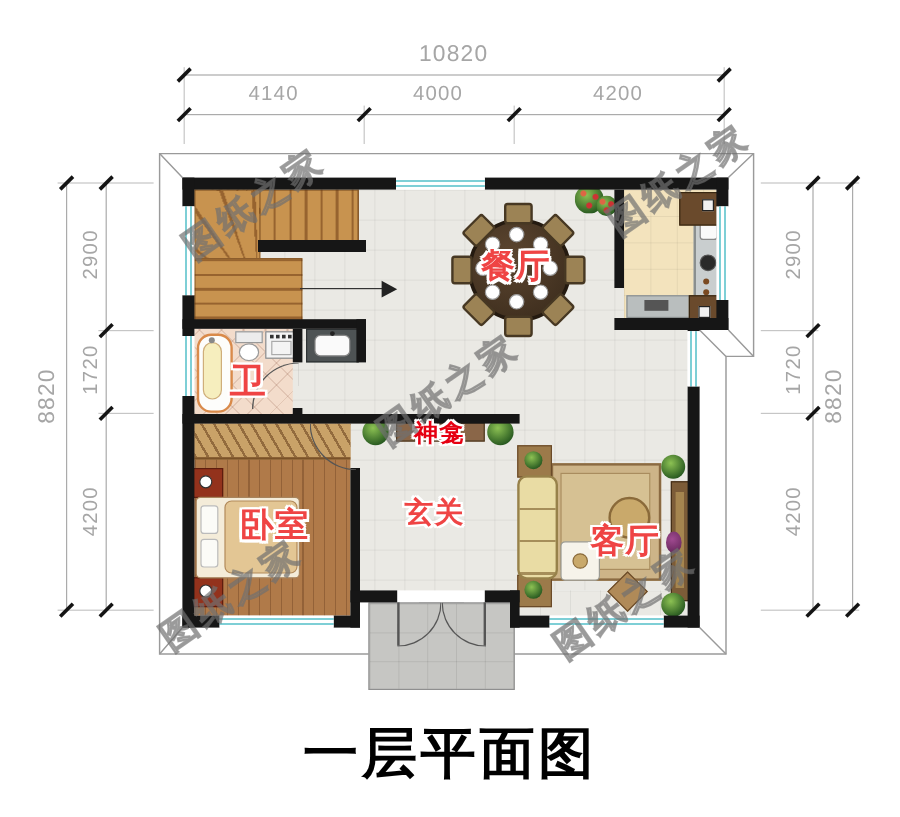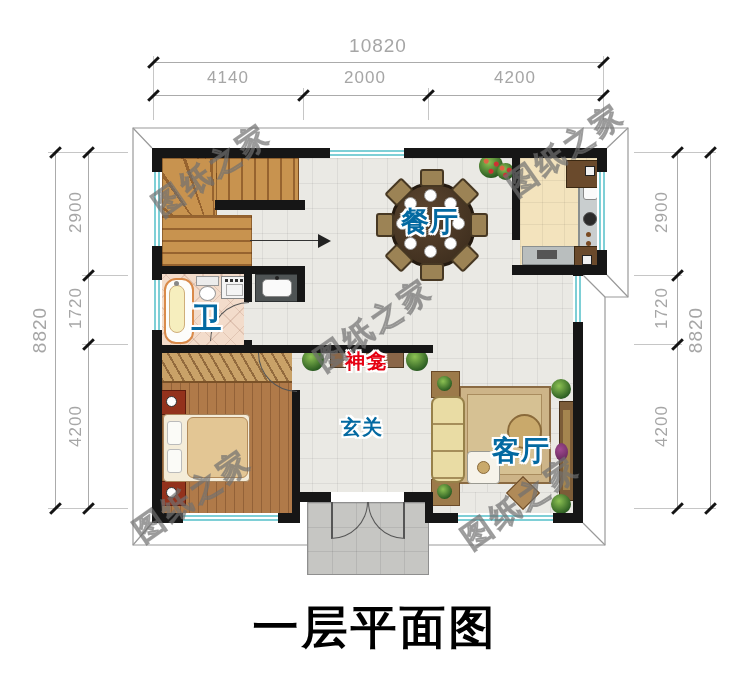--- a/index.html
+++ b/index.html
@@ -12,21 +12,21 @@
     font-family:"Liberation Sans","DejaVu Sans",sans-serif;}
   .abs{position:absolute;}
   .wall{position:absolute;background:var(--wall);z-index:4;}
   .winH{position:absolute;height:10px;z-index:5;
     background:linear-gradient(180deg,#fff 0 2px,var(--window) 2px 4px,#fff 4px 6px,var(--window) 6px 8px,#fff 8px 10px);}
   .winV{position:absolute;width:10px;z-index:5;
     background:linear-gradient(90deg,#fff 0 2px,var(--window) 2px 4px,#fff 4px 6px,var(--window) 6px 8px,#fff 8px 10px);}
   .tile{position:absolute;background-color:var(--tile);z-index:1;
     background-image:linear-gradient(rgba(0,0,0,.06) 1px,transparent 1px),linear-gradient(90deg,rgba(0,0,0,.06) 1px,transparent 1px);
     background-size:25px 25px;}
-  .lbl{position:absolute;z-index:6;font-weight:bold;color:#0369a1;white-space:nowrap;
+  .lbl{position:absolute;z-index:6;font-weight:bold;color:#ef4444;white-space:nowrap;
     transform:translate(-50%,-50%);letter-spacing:1px;
     text-shadow:-2px -2px 0 #fff,2px -2px 0 #fff,-2px 2px 0 #fff,2px 2px 0 #fff,0 -2px 0 #fff,0 2px 0 #fff,-2px 0 0 #fff,2px 0 0 #fff;}
   .dimtext{position:absolute;z-index:2;color:var(--dim-text);font-size:17px;letter-spacing:1px;
     transform:translate(-50%,-50%);white-space:nowrap;}
   .dimtext.rot{transform:translate(-50%,-50%) rotate(-90deg);}
   .dline{position:absolute;background:#ababab;z-index:2;}
   .ext{position:absolute;background:#c6c6c6;z-index:2;}
   .tick{position:absolute;width:15px;height:0;border-top:3px solid #141414;
     transform:rotate(-45deg);z-index:3;}
   .wm{position:absolute;z-index:8;font-size:30px;font-weight:bold;letter-spacing:4px;white-space:nowrap;
@@ -50,21 +50,21 @@
 <div id="canvas">
 
   <svg class="overlay" width="750" height="681">
     <path d="M133 128 H628 V297 H605 V545 H133 Z" fill="none" stroke="#9a9a9a" stroke-width="1.2"></path>
     <path d="M133 128 L152 148 M628 128 L607 148 M628 297 L607 275 M605 297 L583 275 M605 545 L583 523 M133 545 L152 523" fill="none" stroke="#9a9a9a" stroke-width="1.2"></path>
   </svg>
 
   <div class="dimtext" style="left:378px;top:46px;font-size:19px;">10820</div>
   <div class="dline" style="left:153px;top:62px;width:450px;height:1px;"></div>
   <div class="dimtext" style="left:228px;top:78px;">4140</div>
-  <div class="dimtext" style="left:365px;top:78px;">2000</div>
+  <div class="dimtext" style="left:365px;top:78px;">4000</div>
   <div class="dimtext" style="left:515px;top:78px;">4200</div>
   <div class="dline" style="left:153px;top:95px;width:450px;height:1px;"></div>
   <div class="ext" style="left:153px;top:56px;width:1px;height:64px;"></div>
   <div class="ext" style="left:303px;top:88px;width:1px;height:32px;"></div>
   <div class="ext" style="left:428px;top:88px;width:1px;height:32px;"></div>
   <div class="ext" style="left:603px;top:56px;width:1px;height:64px;"></div>
   <div class="tick" style="left:146px;top:61px;"></div>
   <div class="tick" style="left:596px;top:61px;"></div>
   <div class="tick" style="left:146px;top:94px;"></div>
   <div class="tick" style="left:296px;top:94px;"></div>
@@ -264,21 +264,22 @@
   <div class="winH" style="left:330px;top:148px;width:74px;"></div>
   <div class="winV" style="left:152px;top:172px;height:74px;"></div>
   <div class="winV" style="left:152px;top:280px;height:50px;"></div>
   <div class="winH" style="left:183px;top:513px;width:95px;"></div>
   <div class="winH" style="left:458px;top:513px;width:95px;"></div>
   <div class="winV" style="left:573px;top:276px;height:46px;"></div>
   <div class="winV" style="left:597px;top:172px;height:78px;"></div>
 
   <div class="lbl" style="left:430px;top:222px;font-size:28px;">餐厅</div>
   <div class="lbl" style="left:207px;top:318px;font-size:30px;">卫</div>
-  <div class="lbl" style="left:362px;top:427px;font-size:20px;">玄关</div>
+  <div class="lbl" style="left:229px;top:438px;font-size:28px;">卧室</div>
+  <div class="lbl" style="left:362px;top:427px;font-size:24px;">玄关</div>
   <div class="lbl" style="left:521px;top:451px;font-size:28px;">客厅</div>
   <div class="lbl" style="left:366px;top:361px;font-size:20px;color:var(--shrine-red);">神龛</div>
 
   <div class="wm" style="left:212px;top:170px;">图纸之家</div>
   <div class="wm" style="left:566px;top:150px;">图纸之家</div>
   <div class="wm" style="left:374px;top:325px;">图纸之家</div>
   <div class="wm" style="left:193px;top:496px;">图纸之家</div>
   <div class="wm" style="left:521px;top:503px;">图纸之家</div>
 
   <div class="abs" style="left:375px;top:628px;transform:translate(-50%,-50%);font-size:46px;font-weight:bold;color:#000;letter-spacing:3px;z-index:2;white-space:nowrap;">一层平面图</div>

